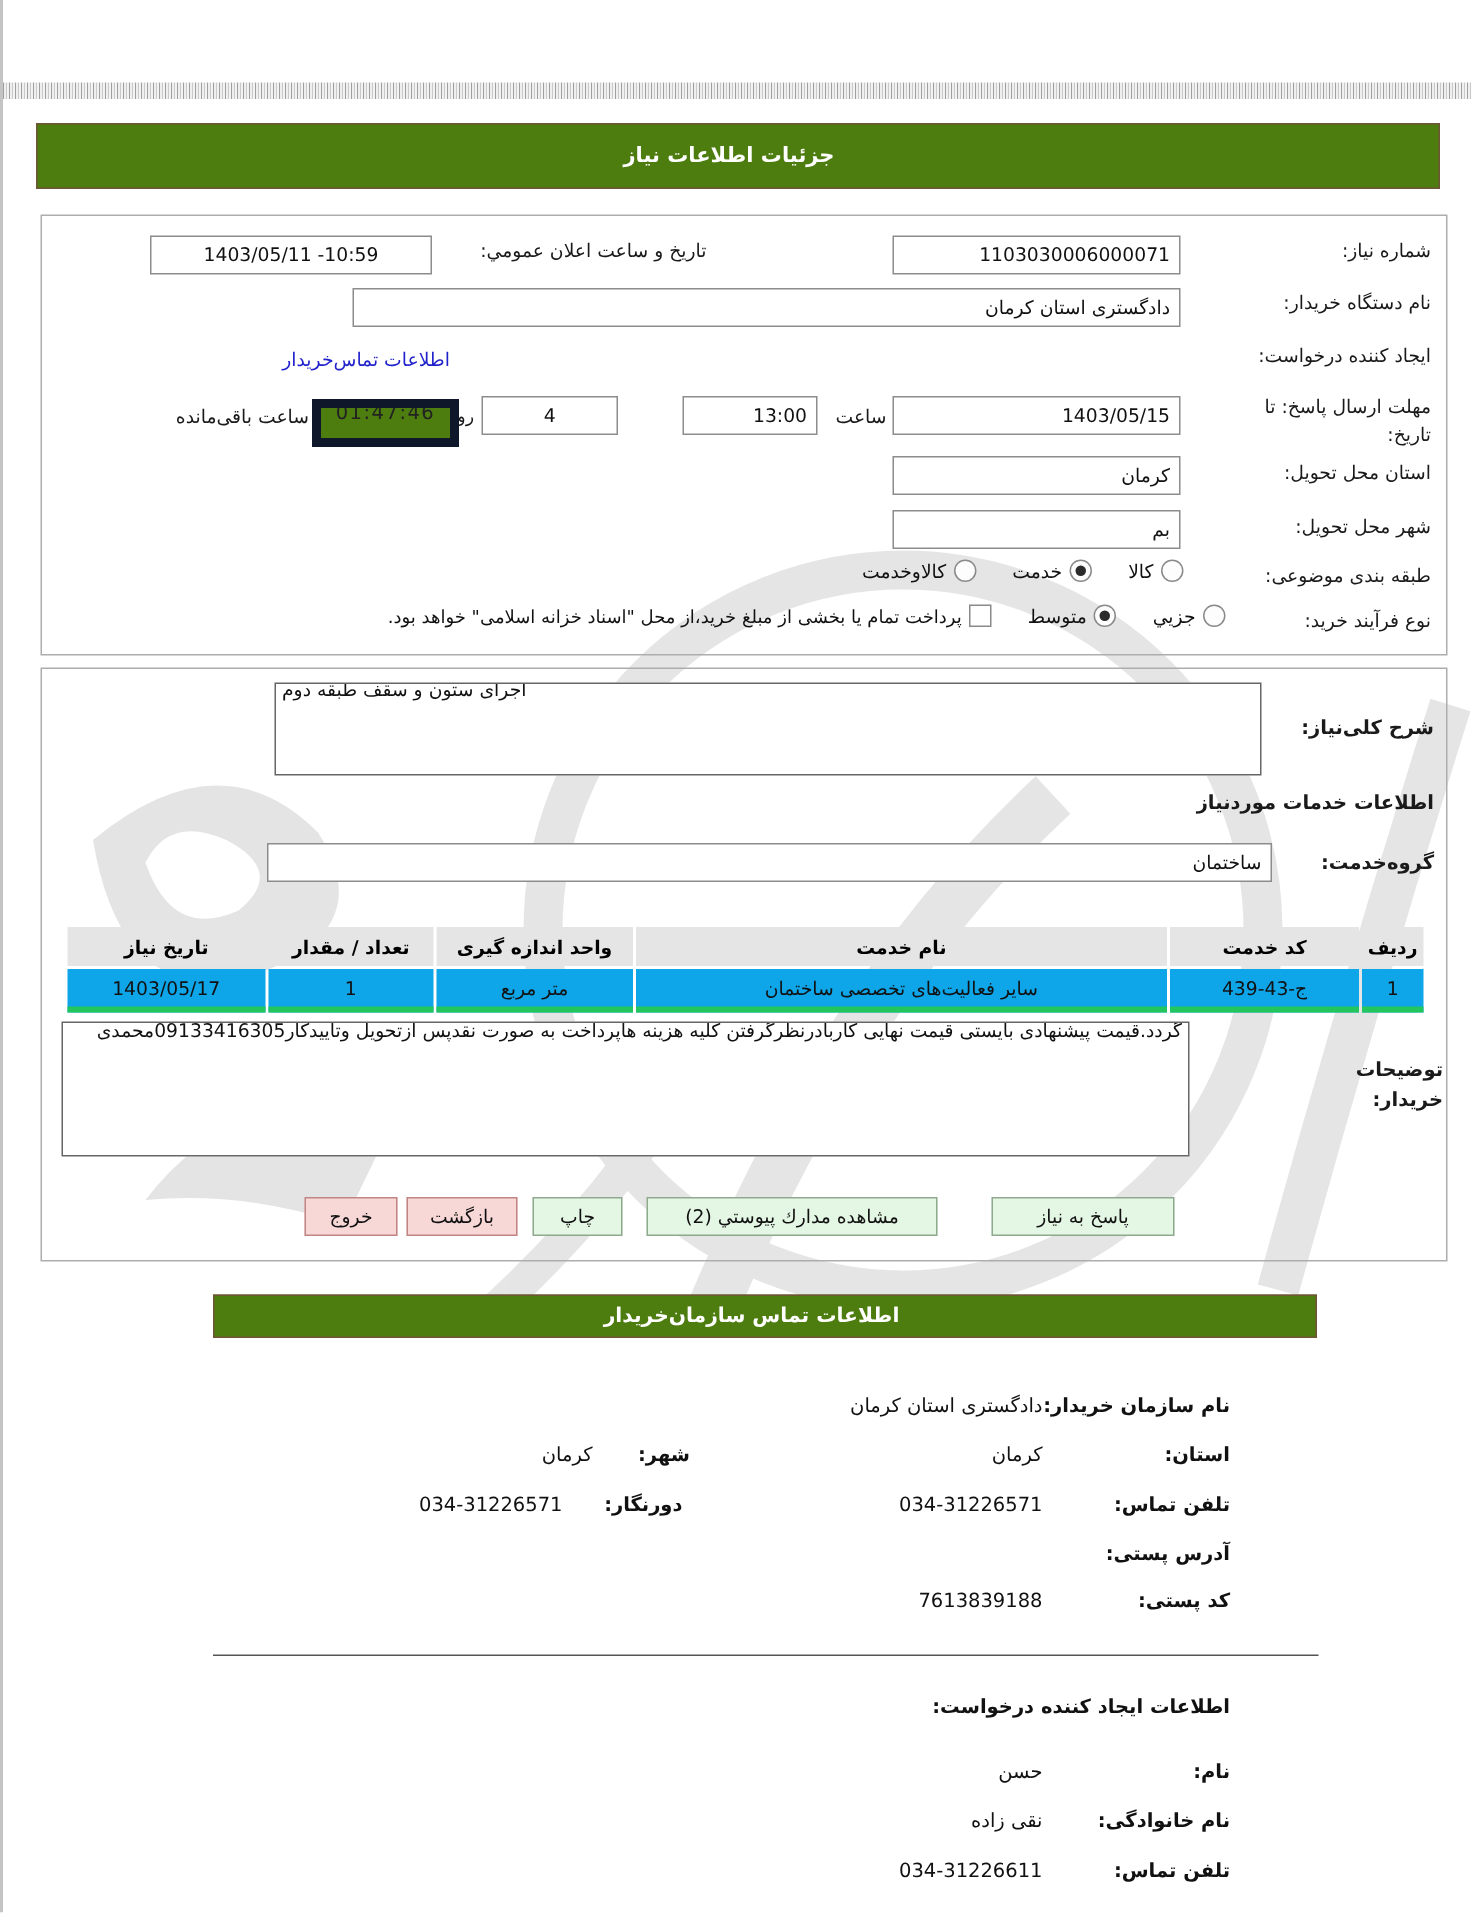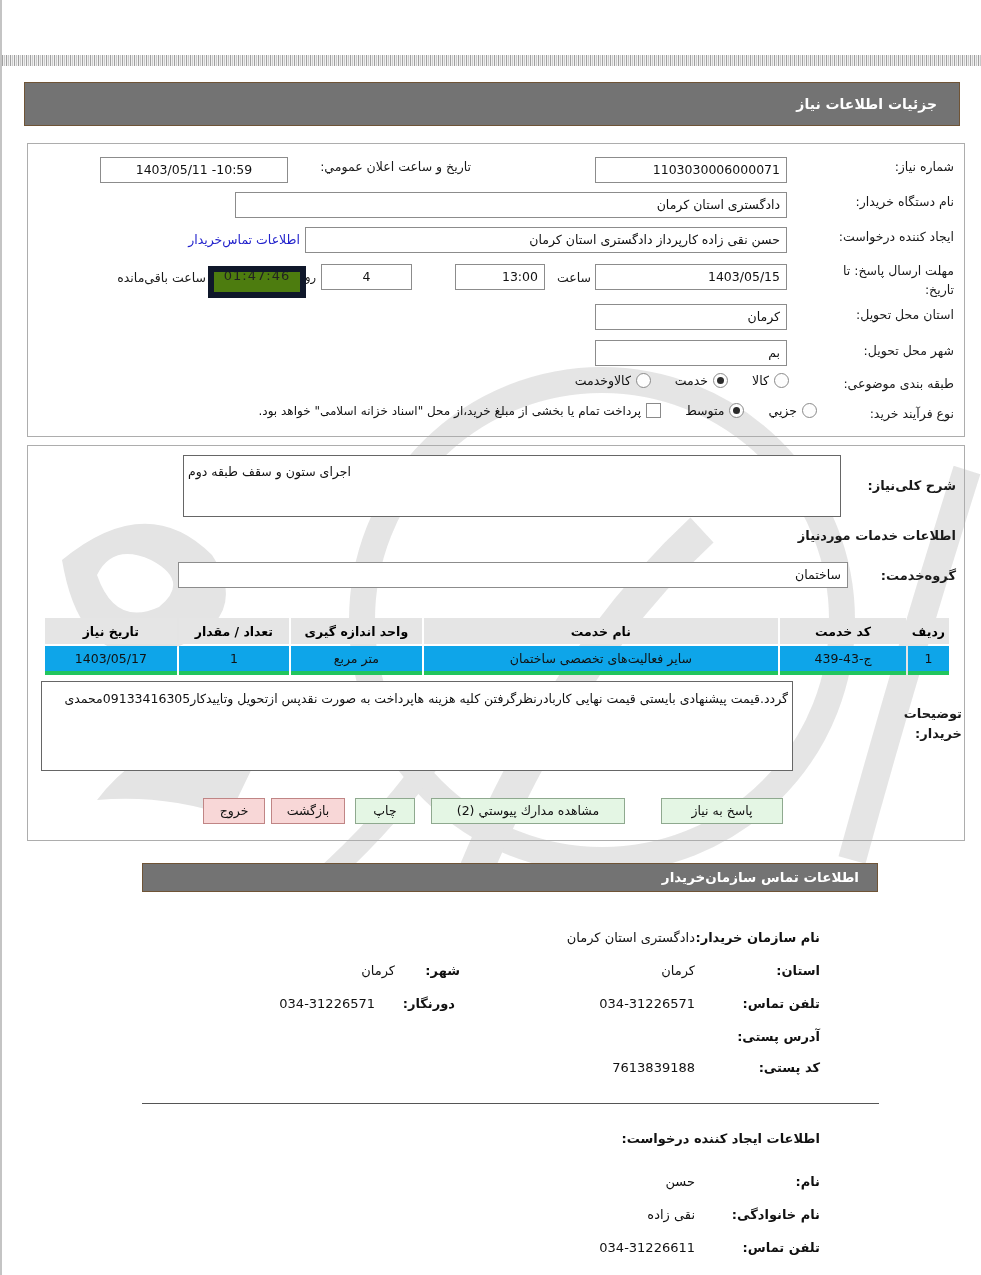--- a/index.html
+++ b/index.html
@@ -1,31 +1,31 @@
 <!DOCTYPE html>
 <html lang="fa" dir="rtl"><head>
 <meta charset="utf-8">
 <style>
   html,body{margin:0;padding:0;background:#fff;}
   body{font-family:"DejaVu Sans","Liberation Sans",sans-serif;color:#111;}
   .page{position:relative;width:981px;height:1275px;overflow:hidden;background:#fff;border-left:2px solid #c4c4c4;box-sizing:border-box;direction:rtl;}
   .hatch{position:absolute;left:0;top:55px;width:981px;height:11px;
     background:repeating-linear-gradient(90deg,#9f9f9f 0 1px,#efefef 1px 2px,#c9c9c9 2px 3px,#f3f3f3 3px 4px);}
-  .bar{position:absolute;background:#737373;border:1px solid #6f5436;color:#fff;font-weight:bold;
-    text-align:right;box-sizing:border-box;}
+  .bar{position:absolute;background:#4d7c0f;border:1px solid #6f5436;color:#fff;font-weight:bold;
+    text-align:center;box-sizing:border-box;}
   .bar1{left:22px;top:82px;width:936px;height:44px;line-height:42px;padding-left:10px;padding-right:22px;font-size:14px;}
   .bar2{left:140px;top:863px;width:736px;height:29px;line-height:27px;padding-right:18px;font-size:13.5px;}
   .box{position:absolute;border:1px solid #adadad;background:transparent;box-sizing:border-box;}
   .box1{left:25px;top:143px;width:938px;height:294px;}
   .box2{left:25px;top:445px;width:938px;height:396px;}
   .lbl{position:absolute;font-size:12.5px;white-space:nowrap;color:#1a1a1a;}
   .b{font-weight:bold;}
   .inp{position:absolute;background:#fff;border:1px solid #8c8c8c;height:24px;line-height:24px;
     font-size:12.5px;padding:0 6px;text-align:right;overflow:hidden;white-space:nowrap;box-sizing:content-box;}
-  .ta{position:absolute;background:#fff;border:1px solid #666;font-size:12.5px;overflow:hidden;box-sizing:border-box;padding:12px 4px;}
+  .ta{position:absolute;background:#fff;border:1px solid #666;font-size:12.5px;overflow:hidden;box-sizing:border-box;padding:0 4px;}
   .link{position:absolute;color:#2222cc;font-size:12.5px;white-space:nowrap;cursor:pointer;}
   .radiorow{position:absolute;display:flex;align-items:center;gap:24px;}
   .rgroup{display:flex;align-items:center;gap:5px;}
   .radio{width:13px;height:13px;border:1px solid #8a8a8a;border-radius:50%;background:#fdfdfd;position:relative;display:inline-block;flex:0 0 auto;}
   .radio.sel::after{content:'';position:absolute;inset:3px;background:#2b2b2b;border-radius:50%;}
   .checkbox{width:13px;height:13px;border:1px solid #8a8a8a;background:#fff;display:inline-block;flex:0 0 auto;}
   .rlbl{font-size:12.5px;white-space:nowrap;}
   .timer{position:absolute;background:#4d7c0f;border:6px solid #0f172a;height:20px;overflow:hidden;text-align:center;}
   .timer span{display:block;margin-top:-4px;font-size:13px;letter-spacing:1px;color:#222;}
   table.svc{position:absolute;left:15px;top:170px;width:908px;border-collapse:separate;border-spacing:2px;direction:rtl;}
@@ -64,21 +64,20 @@
   <div class="box box1 z1">
     <div class="lbl" style="top:15px;right:10px;">شماره نیاز:</div>
     <div class="inp" style="left:567px;top:13px;width:178px;" dir="ltr">1103030006000071</div>
     <div class="lbl" style="top:15px;right:493px;">تاریخ و ساعت اعلان عمومي:</div>
     <div class="inp" style="left:72px;top:13px;width:174px;text-align:center;" dir="ltr">1403/05/11 -10:59</div>
 
     <div class="lbl" style="top:50px;right:10px;">نام دستگاه خریدار:</div>
     <div class="inp" style="left:207px;top:48px;width:538px;">دادگستری استان کرمان</div>
 
     <div class="lbl" style="top:85px;right:10px;">ایجاد کننده درخواست:</div>
-    <div class="inp" style="left:277px;top:83px;width:468px;">حسن نقی زاده کارپرداز دادگستری استان کرمان</div>
     <div class="link" style="top:88px;right:664px;">اطلاعات تماس‌خریدار</div>
 
     <div class="lbl" style="top:118px;right:10px;width:132px;white-space:normal;text-align:right;line-height:1.5;">مهلت ارسال پاسخ: تا تاریخ:</div>
     <div class="inp" style="left:567px;top:120px;width:178px;" dir="ltr">1403/05/15</div>
     <div class="lbl" style="top:126px;right:373px;">ساعت</div>
     <div class="inp" style="left:427px;top:120px;width:76px;" dir="ltr">13:00</div>
     <div class="inp" style="left:293px;top:120px;width:77px;text-align:center;">4</div>
     <div class="lbl" style="top:126px;right:648px;font-size:11.5px;">روز و</div>
     <div class="timer" style="left:180px;top:122px;width:86px;">
         <span dir="ltr">01:47:46</span>

